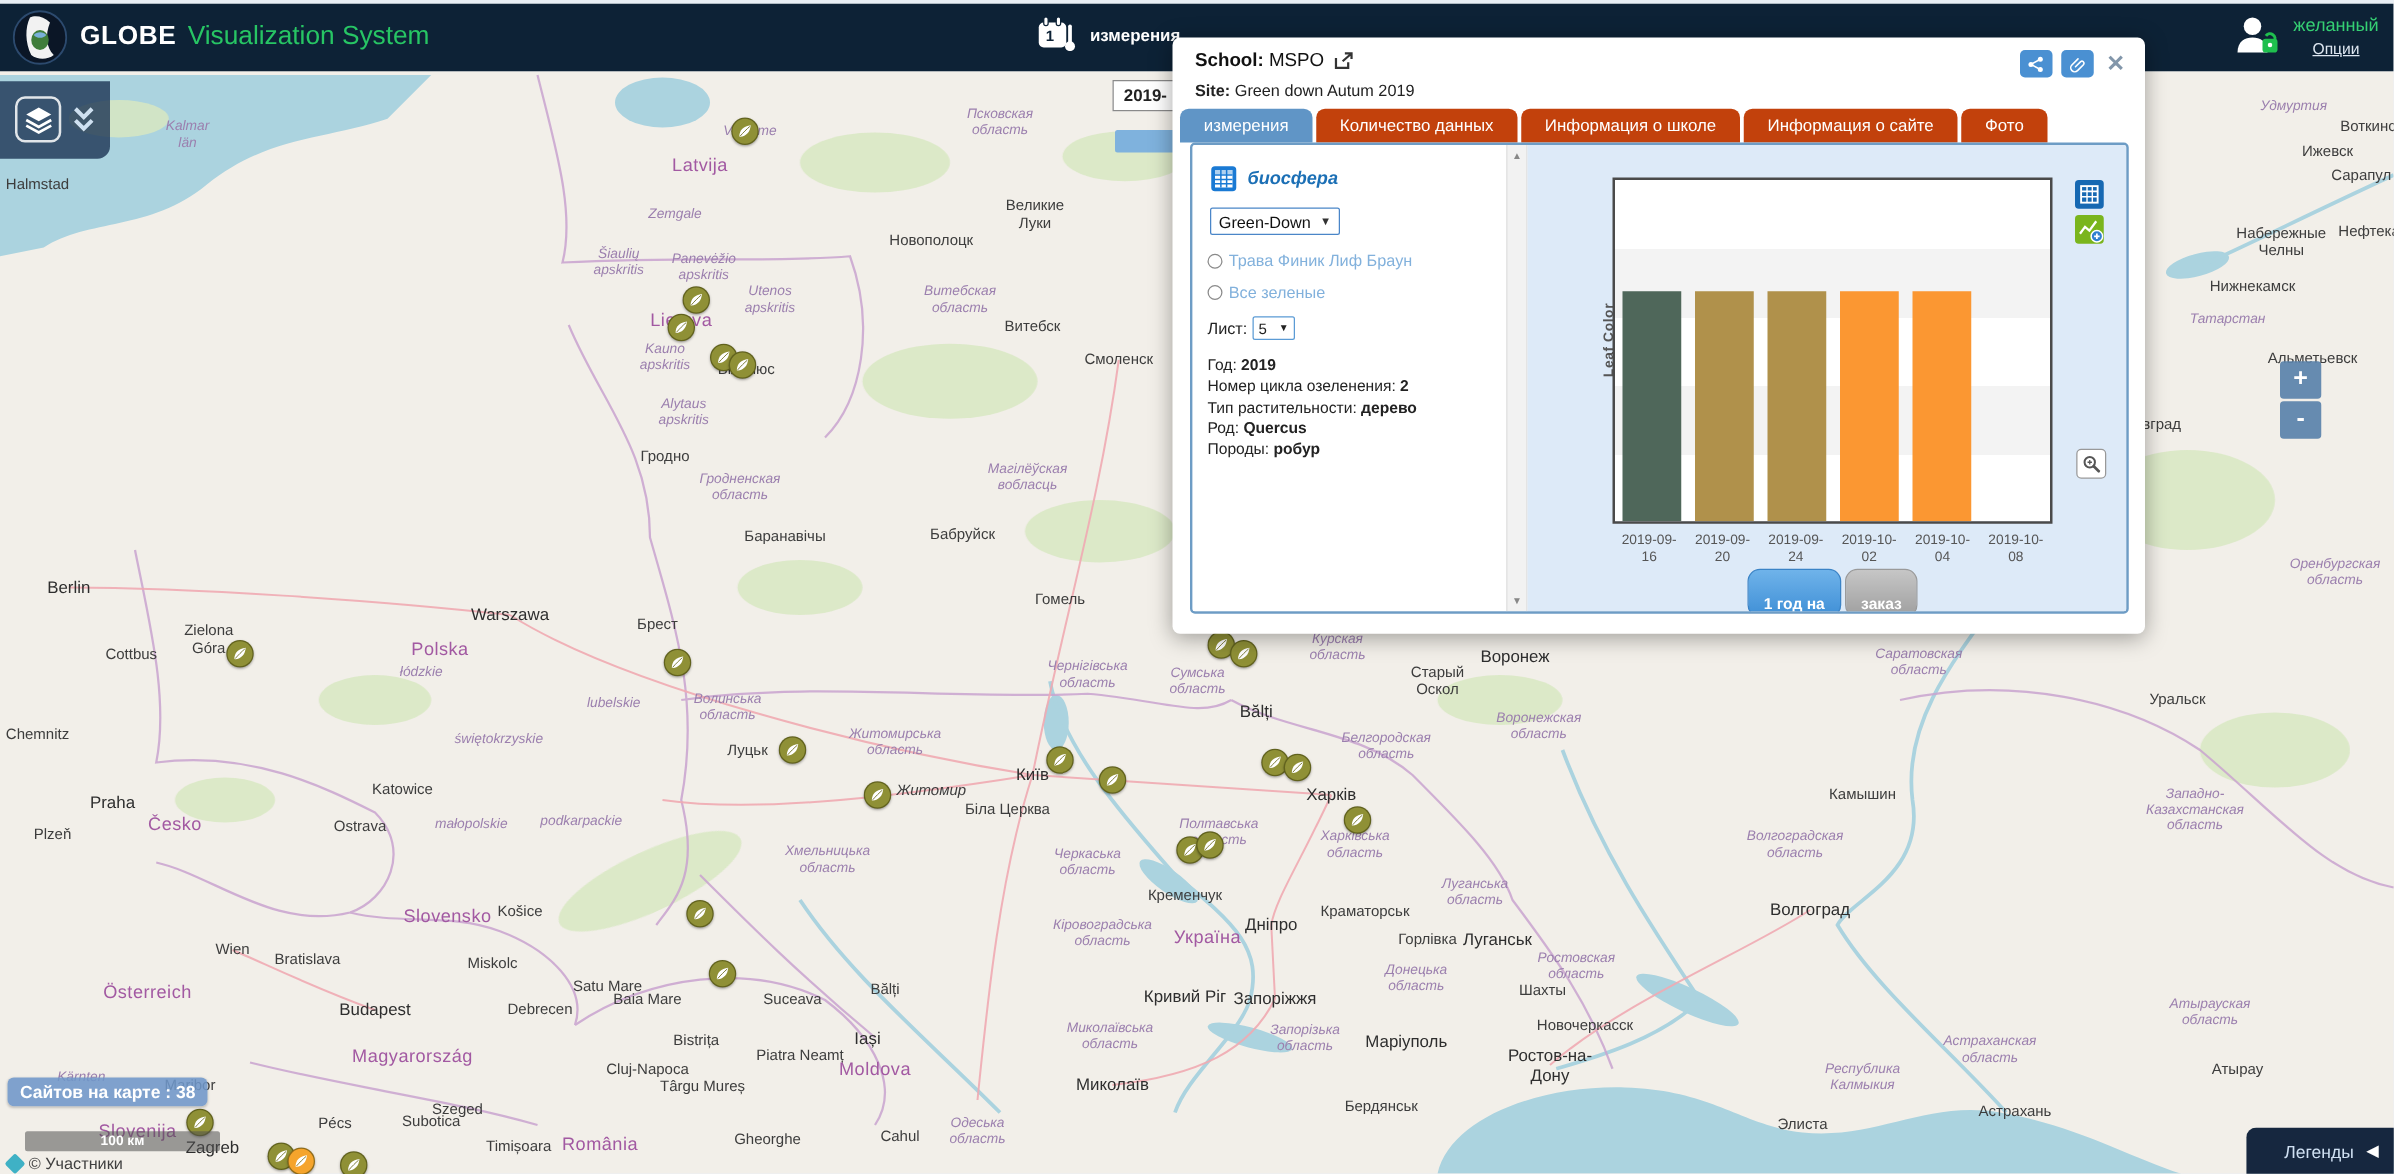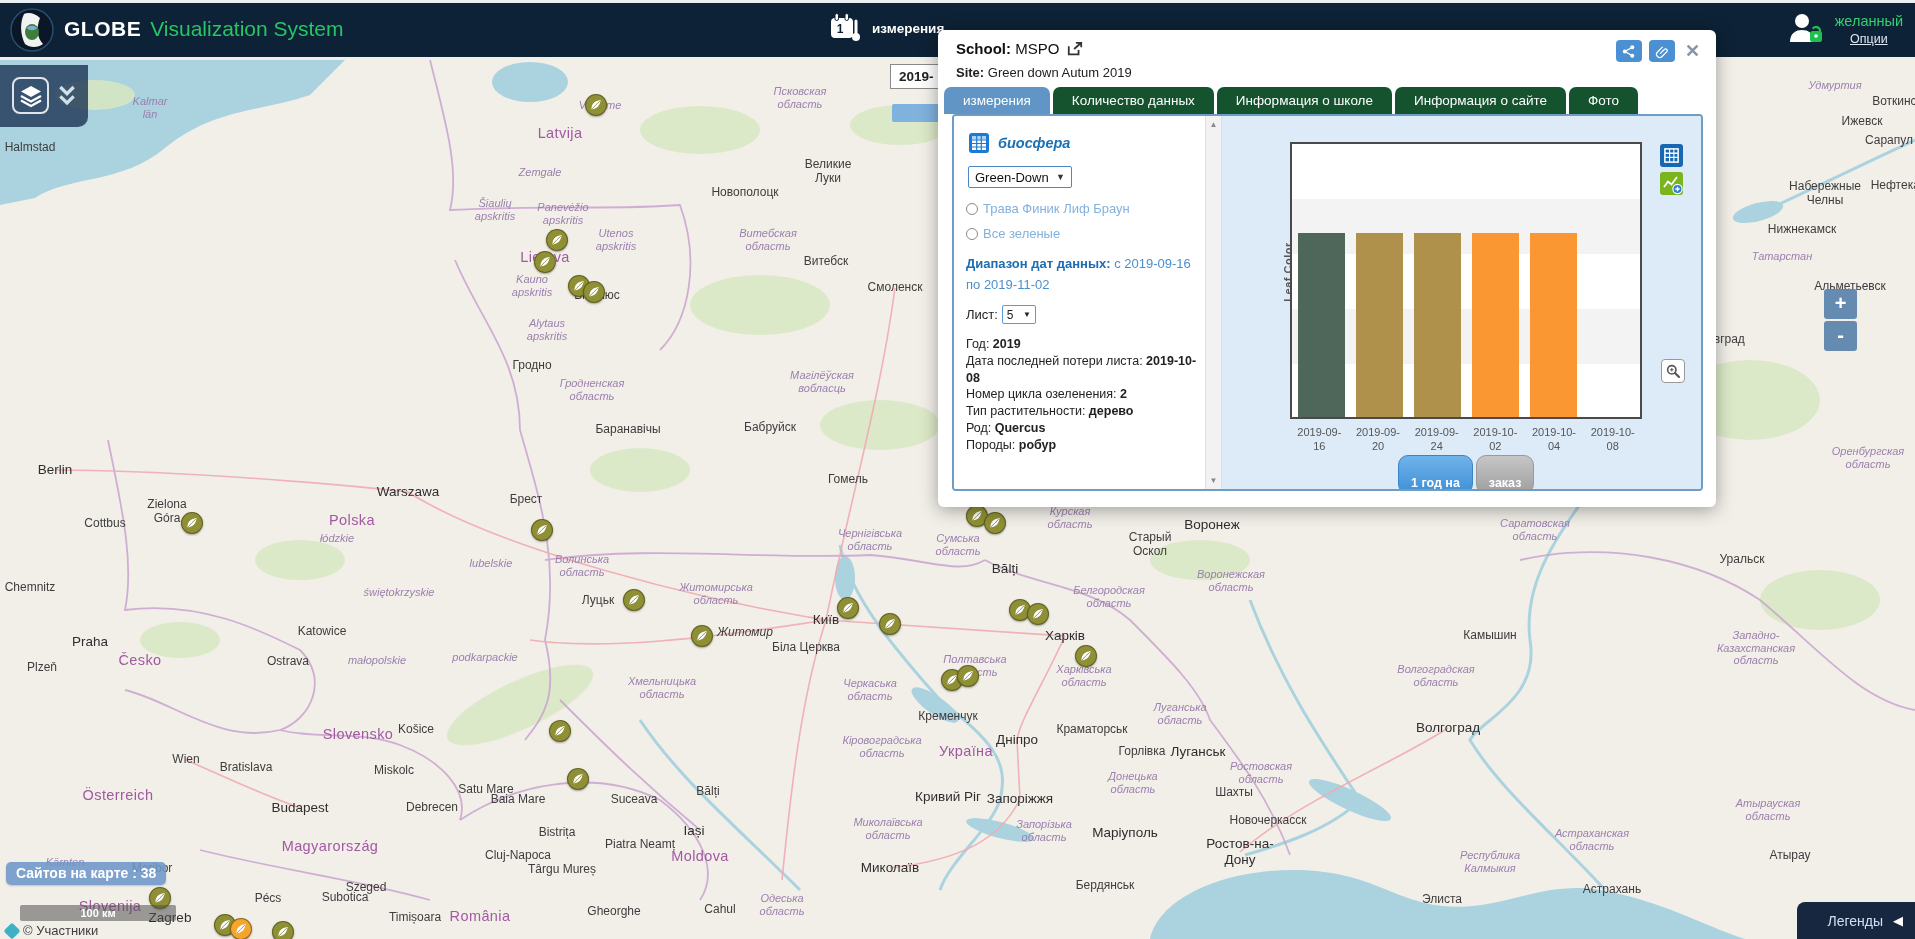--- a/index.html
+++ b/index.html
@@ -66,21 +66,21 @@
             box-shadow:0 3px 18px rgba(0,0,0,.35); z-index:50; }
   .dlg-title { position:absolute; left:18px; top:10px; font-size:15px; color:#111; display:flex; align-items:center; gap:7px; }
   .dlg-title b { font-weight:bold; }
   .dlg-site { position:absolute; left:18px; top:35px; font-size:13px; color:#222; }
   .dlg-site b { font-weight:bold; }
   .dlg-icons { position:absolute; right:16px; top:10px; display:flex; align-items:center; gap:7px; }
   .icon-sq { width:26px; height:22px; background:#4a90d2; border-radius:4px; display:flex; align-items:center; justify-content:center; cursor:pointer; }
   .dlg-close { color:#8296aa; font-size:18px; font-weight:bold; cursor:pointer; margin-left:3px; }
 
   .tabs { position:absolute; left:6px; top:57px; display:flex; height:27px; }
-  .tab { background:#14532d; color:#fff; font-size:13.5px; line-height:27px; padding:0 19px; margin-right:3px;
+  .tab { background:#c2410c; color:#fff; font-size:13.5px; line-height:27px; padding:0 19px; margin-right:3px;
          border-radius:7px 7px 0 0; cursor:pointer; white-space:nowrap; }
   .tab.active { background:#6095c6; }
 
   .dlg-content { position:absolute; left:14px; top:84px; width:751px; height:377px; border:2px solid #6d9cc5;
                  border-radius:4px; display:flex; overflow:hidden; background:#fff; }
   .left-panel { width:251px; position:relative; background:#fff; font-size:13px; color:#222; flex-shrink:0; }
   .sphere-row { display:flex; align-items:center; gap:8px; margin:16px 0 12px 14px; }
   .sphere-name { color:#1b6fb5; font-weight:bold; font-style:italic; font-size:14.5px; }
   .proto-select { margin-left:14px; width:104px; height:22px; border:1px solid #4a86c8; border-radius:2px; background:#fff;
                   font-size:13px; color:#111; display:flex; align-items:center; justify-content:space-between; padding:0 6px; cursor:pointer; }
@@ -230,21 +230,21 @@
         <span class="map-label city" style="left: 628px; top: 373px;">Баранавічы</span>
         <span class="map-label city" style="left: 770px; top: 371px;">Бабруйск</span>
         <span class="map-label city" style="left: 848px; top: 423px;">Гомель</span>
         <span class="map-label city" style="left: 526px; top: 443px;">Брест</span>
         <span class="map-label citybig" style="left: 408px; top: 435px;">Warszawa</span>
         <span class="map-label country" style="left: 352px; top: 463px;">Polska</span>
         <span class="map-label region" style="left: 337px; top: 481px;">łódzkie</span>
         <span class="map-label region" style="left: 491px; top: 506px;">lubelskie</span>
         <span class="map-label region" style="left: 399px; top: 535px;">świętokrzyskie</span>
         <span class="map-label region" style="left: 377px; top: 603px;">małopolskie</span>
-        <span class="map-label region" style="left: 485px; top: 600px;">podkarpackie</span>
+        <span class="map-label region" style="left: 465px; top: 600px;">podkarpackie</span>
         <span class="map-label city" style="left: 167px; top: 455px;">Zielona
 Góra</span>
         <span class="map-label city" style="left: 105px; top: 467px;">Cottbus</span>
         <span class="map-label citybig" style="left: 55px; top: 413px;">Berlin</span>
         <span class="map-label city" style="left: 30px; top: 531px;">Chemnitz</span>
         <span class="map-label citybig" style="left: 90px; top: 585px;">Praha</span>
         <span class="map-label city" style="left: 42px; top: 611px;">Plzeň</span>
         <span class="map-label city" style="left: 288px; top: 605px;">Ostrava</span>
         <span class="map-label city" style="left: 322px; top: 575px;">Katowice</span>
         <span class="map-label country" style="left: 140px; top: 603px;">Česko</span>
@@ -646,34 +646,29 @@
           <span class="sphere-name">биосфера</span>
         </div>
         <div class="proto-select">
           <span>Green-Down</span>
           <span class="car">▼</span>
         </div>
         <div class="radios" id="radio-list">
             <div class="radio-row"><span class="rdot"></span>Трава Финик Лиф Браун</div>
             <div class="radio-row"><span class="rdot"></span>Все зеленые</div>
           </div>
-        <div class="date-range">
-          <b>Диапазон дат данных:</b>
-          <span>с 2019-09-16 по 2019-11-02</span>
-        </div>
         <div class="leaf-row">
           <span>Лист:</span>
           <div class="leaf-select">
             <span>5</span>
             <span class="car">▼</span>
           </div>
         </div>
         <div class="details" id="detail-list">
             <div><span>Год: </span><span class="val">2019</span></div>
-            <div><span>Дата последней потери листа: </span><span class="val">2019-10-08</span></div>
             <div><span>Номер цикла озеленения: </span><span class="val">2</span></div>
             <div><span>Тип растительности: </span><span class="val">дерево</span></div>
             <div><span>Род: </span><span class="val">Quercus</span></div>
             <div><span>Породы: </span><span class="val">робур</span></div>
           </div>
       </div>
 
       <div class="vscroll">
         <div class="up">▲</div>
         <div class="dn">▼</div>

